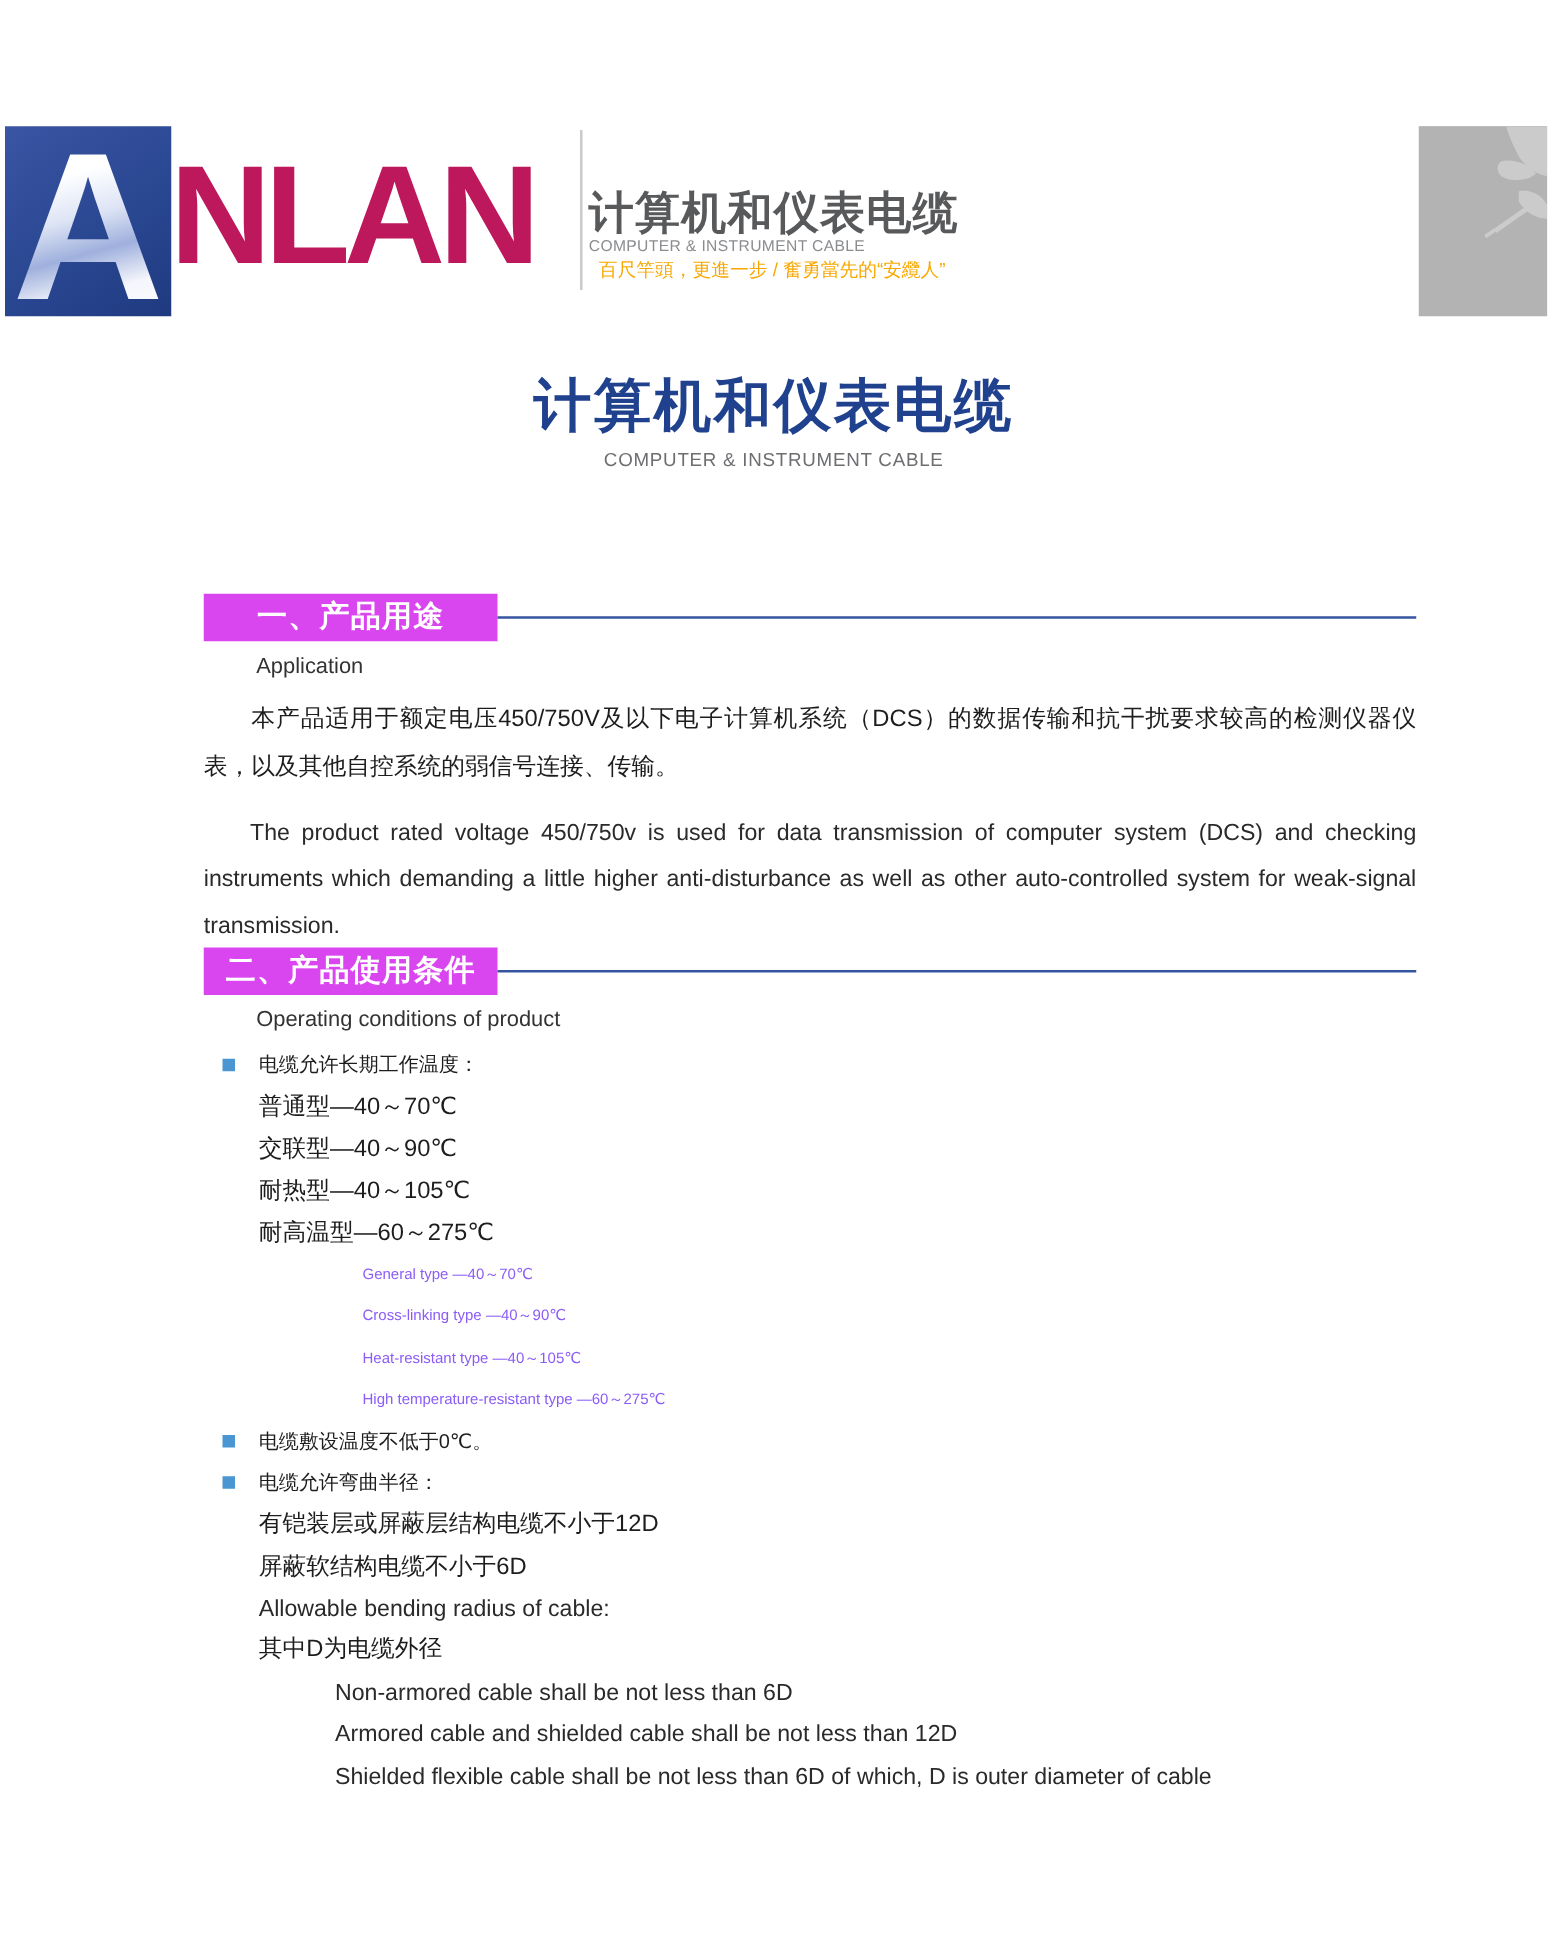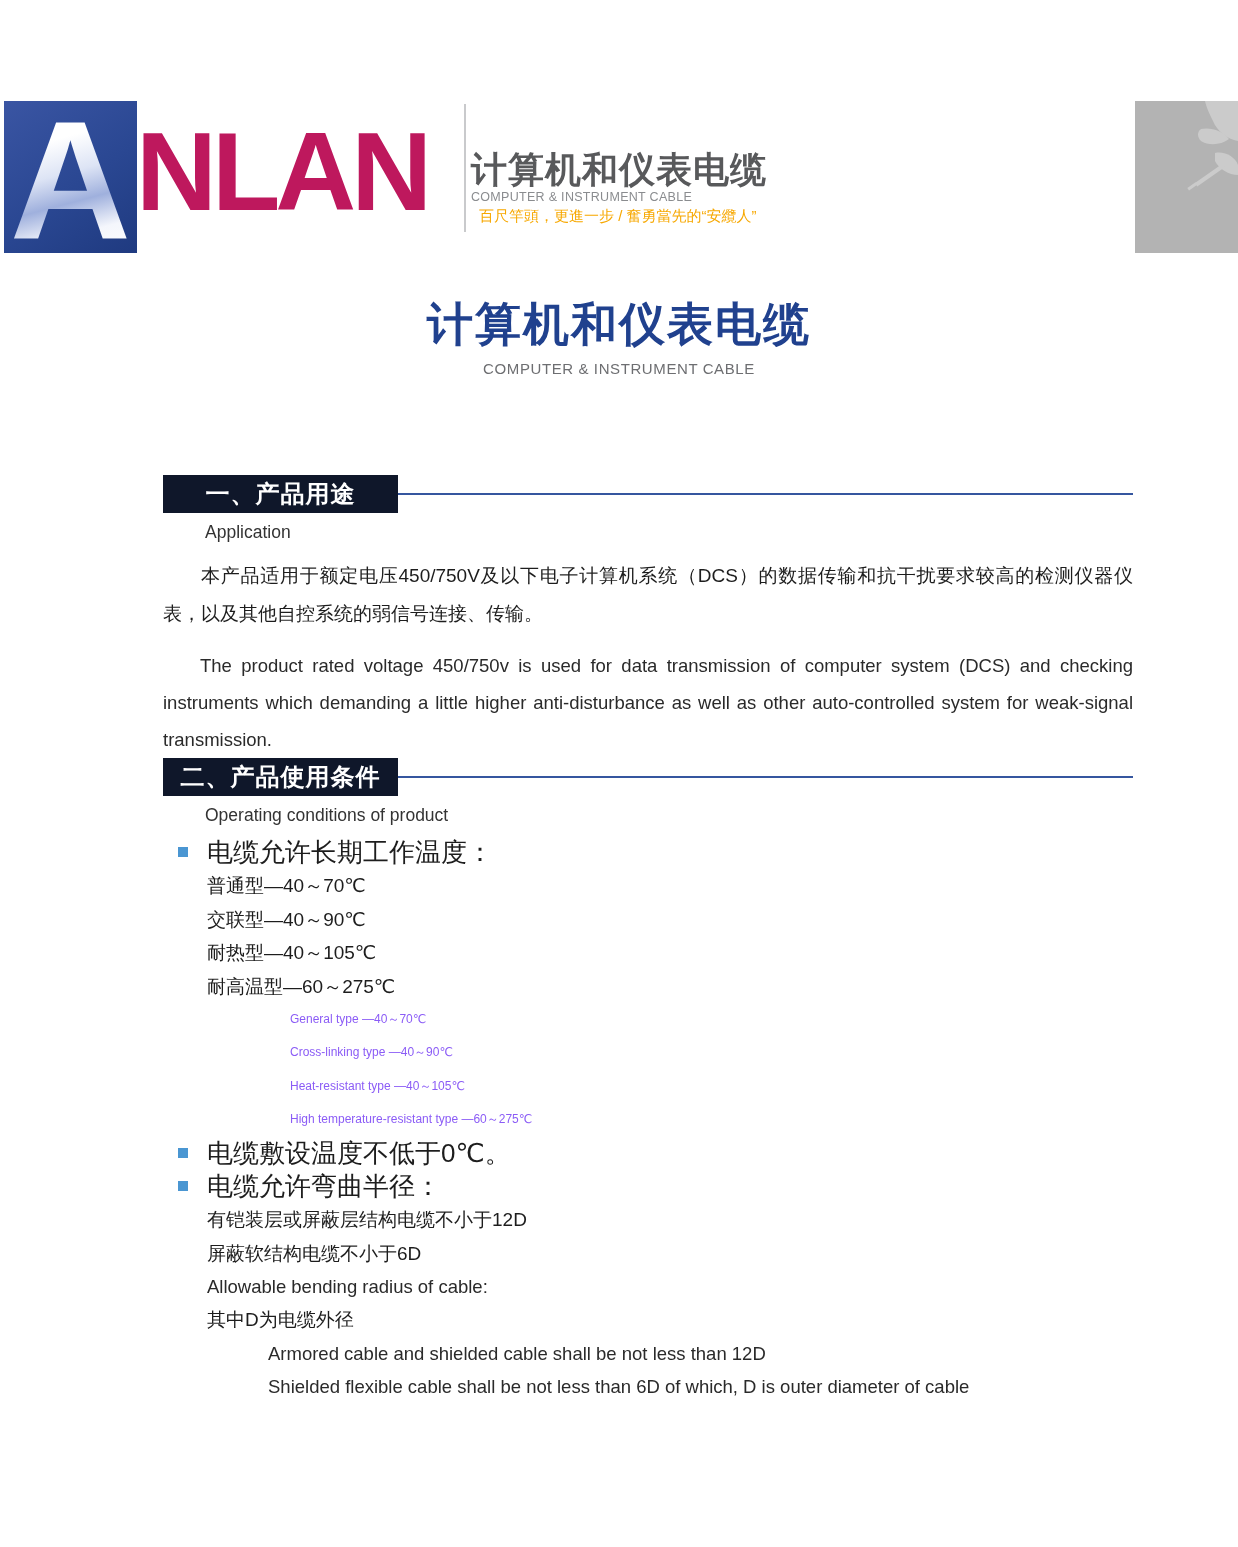--- a/index.html
+++ b/index.html
@@ -29,35 +29,35 @@
   .doc-title { margin-top:44px; text-align:center; }
   .doc-title h1 { font-size:46px; line-height:54px; font-weight:bold; color:#20418e; letter-spacing:2px; }
   .doc-sub { margin-top:9px; font-size:15px; line-height:18px; color:#6d6e71; letter-spacing:0.6px; }
 
   
   .content { padding:0 105px 0 163px; }
 
   .sec-head { display:flex; align-items:center; }
   .sec1 { margin-top:97px; }
   .sec2 { margin-top:0; }
-  .sec-bar { width:235px; height:38px; background:#0f172a; color:#ffffff; font-size:24px;
+  .sec-bar { width:235px; height:38px; background:#d946ef; color:#ffffff; font-size:24px;
              font-weight:bold; text-align:center; line-height:38px; letter-spacing:1px; flex:0 0 auto; }
   .sec-line { flex:1 1 auto; height:2px; background:#35569f; }
 
   .sec-sub-en { margin-top:7px; padding-left:42px; font-size:17.5px; line-height:25px; color:#333; }
 
   .zh-para { margin-top:12px; font-size:19px; line-height:38px; color:#1d1d1d;
              text-indent:2em; text-align:justify; }
   .en-para { margin-top:14px; font-size:18.5px; line-height:37px; color:#2a2a2a;
              text-indent:2em; text-align:justify; }
 
   
   .cond-list { margin-top:8px; }
   .cond { position:relative; height:33.4px; line-height:33.4px; white-space:nowrap; }
-  .cond.bullet-zh { padding-left:44px; font-size:26px; color:#1d1d1d; }
+  .cond.bullet-zh { padding-left:44px; font-size:16px; color:#1d1d1d; }
   .cond.plain-zh  { padding-left:44px; font-size:19px; color:#1d1d1d; }
   .cond.plain-en  { padding-left:44px; font-size:18.5px; color:#2a2a2a; }
   .cond.indent-en  { padding-left:127px; font-size:12px; color:#8b5cf6; }
   .cond.indent-en2 { padding-left:105px; font-size:18.5px; color:#2a2a2a; }
   .sq { position:absolute; left:15px; top:11px; width:10px; height:10px; background:#4a96d2; }
 </style>
 </head>
 <body>
 
 <div class="page">
@@ -117,19 +117,20 @@
           <div class="cond indent-en"><span>General type —40～70℃</span></div>
           <div class="cond indent-en"><span>Cross-linking type —40～90℃</span></div>
           <div class="cond indent-en"><span>Heat-resistant type —40～105℃</span></div>
           <div class="cond indent-en"><span>High temperature-resistant type —60～275℃</span></div>
           <div class="cond bullet-zh"><span class="sq"></span><span>电缆敷设温度不低于0℃。</span></div>
           <div class="cond bullet-zh"><span class="sq"></span><span>电缆允许弯曲半径：</span></div>
           <div class="cond plain-zh"><span>有铠装层或屏蔽层结构电缆不小于12D</span></div>
           <div class="cond plain-zh"><span>屏蔽软结构电缆不小于6D</span></div>
           <div class="cond plain-en"><span>Allowable bending radius of cable:</span></div>
           <div class="cond plain-zh"><span>其中D为电缆外径</span></div>
+          <div class="cond indent-en2"><span>Non-armored cable shall be not less than 6D</span></div>
           <div class="cond indent-en2"><span>Armored cable and shielded cable shall be not less than 12D</span></div>
           <div class="cond indent-en2"><span>Shielded flexible cable shall be not less than 6D of which, D is outer diameter of cable</span></div>
         </div>
     </section>
 
   </div>
 </div>
 
 </body></html>

